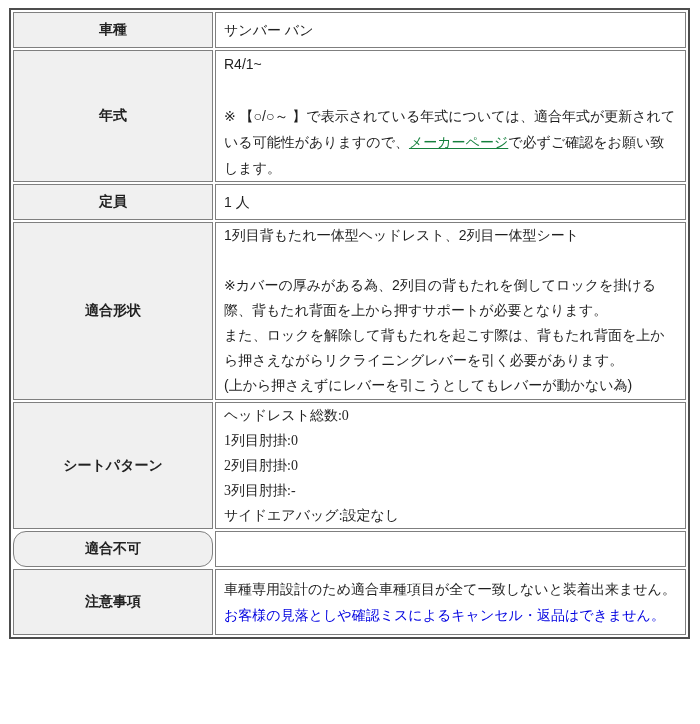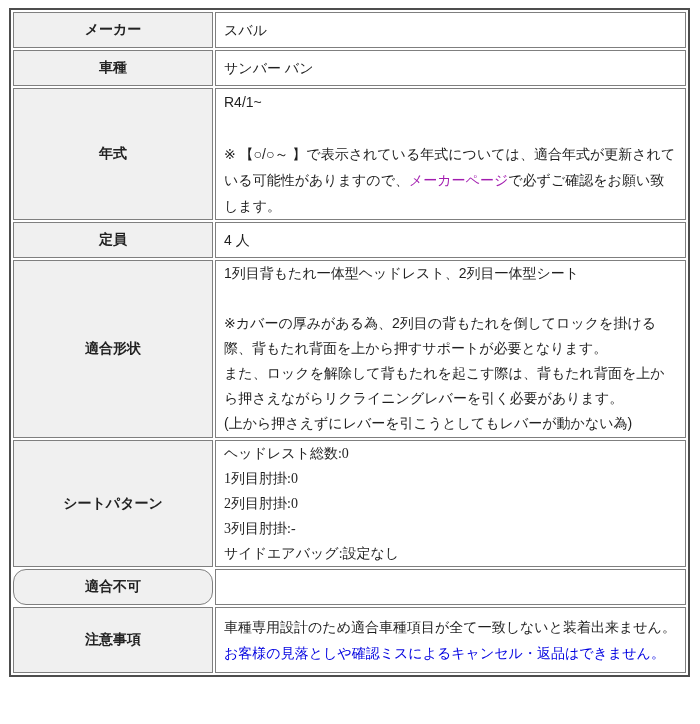--- a/index.html
+++ b/index.html
@@ -49,53 +49,50 @@
   tr.h36 td { height: 36px; }
   tr.h104 td { height: 104px; margin-top: 20px; }
   tr.h178 td { height: 178px; margin-left: 8px; }
   tr.h126 td { height: 126px; font-family: Liberation Serif, serif; }
   tr.h66 td { height: 66px; }
   tr.h178 td.value { line-height: 25px; }
   tr.h126 td.value { line-height: 25px; }
   .blank-line { height: 26px; }
   tr.h178 .blank-line { height: 25px; }
   a.inline-link {
-    color: #a21caf;
+    color: #15803d;
+    text-decoration: underline;
     cursor: pointer;
   }
   .label-red { color: #ff0000; border-radius: 13px; }
   .text-blue { color: #0000e0; }
 </style>
 </head>
 <body>
 
 <table class="spec-table">
   <tbody>
-    <tr class="h36">
-      <td class="label">メーカー</td>
-      <td class="value">スバル</td>
-    </tr>
 
     <tr class="h36">
       <td class="label">車種</td>
       <td class="value">サンバー バン</td>
     </tr>
 
     <tr class="h104">
       <td class="label">年式</td>
       <td class="value top">
         <div>R4/1~</div>
         <div class="blank-line"></div>
         <div><span>※ 【○/○～ 】で表示されている年式については、適合年式が更新されている可能性がありますので、</span><a class="inline-link">メーカーページ</a><span>で必ずご確認をお願い致します。</span></div>
       </td>
     </tr>
 
     <tr class="h36">
       <td class="label">定員</td>
-      <td class="value">4 人</td>
+      <td class="value">1 人</td>
     </tr>
 
 
 
     <tr class="h178">
       <td class="label">適合形状</td>
       <td class="value top">
         <div>1列目背もたれ一体型ヘッドレスト、2列目一体型シート</div>
         <div class="blank-line"></div>
         <div>※カバーの厚みがある為、2列目の背もたれを倒してロックを掛ける際、背もたれ背面を上から押すサポートが必要となります。</div>

